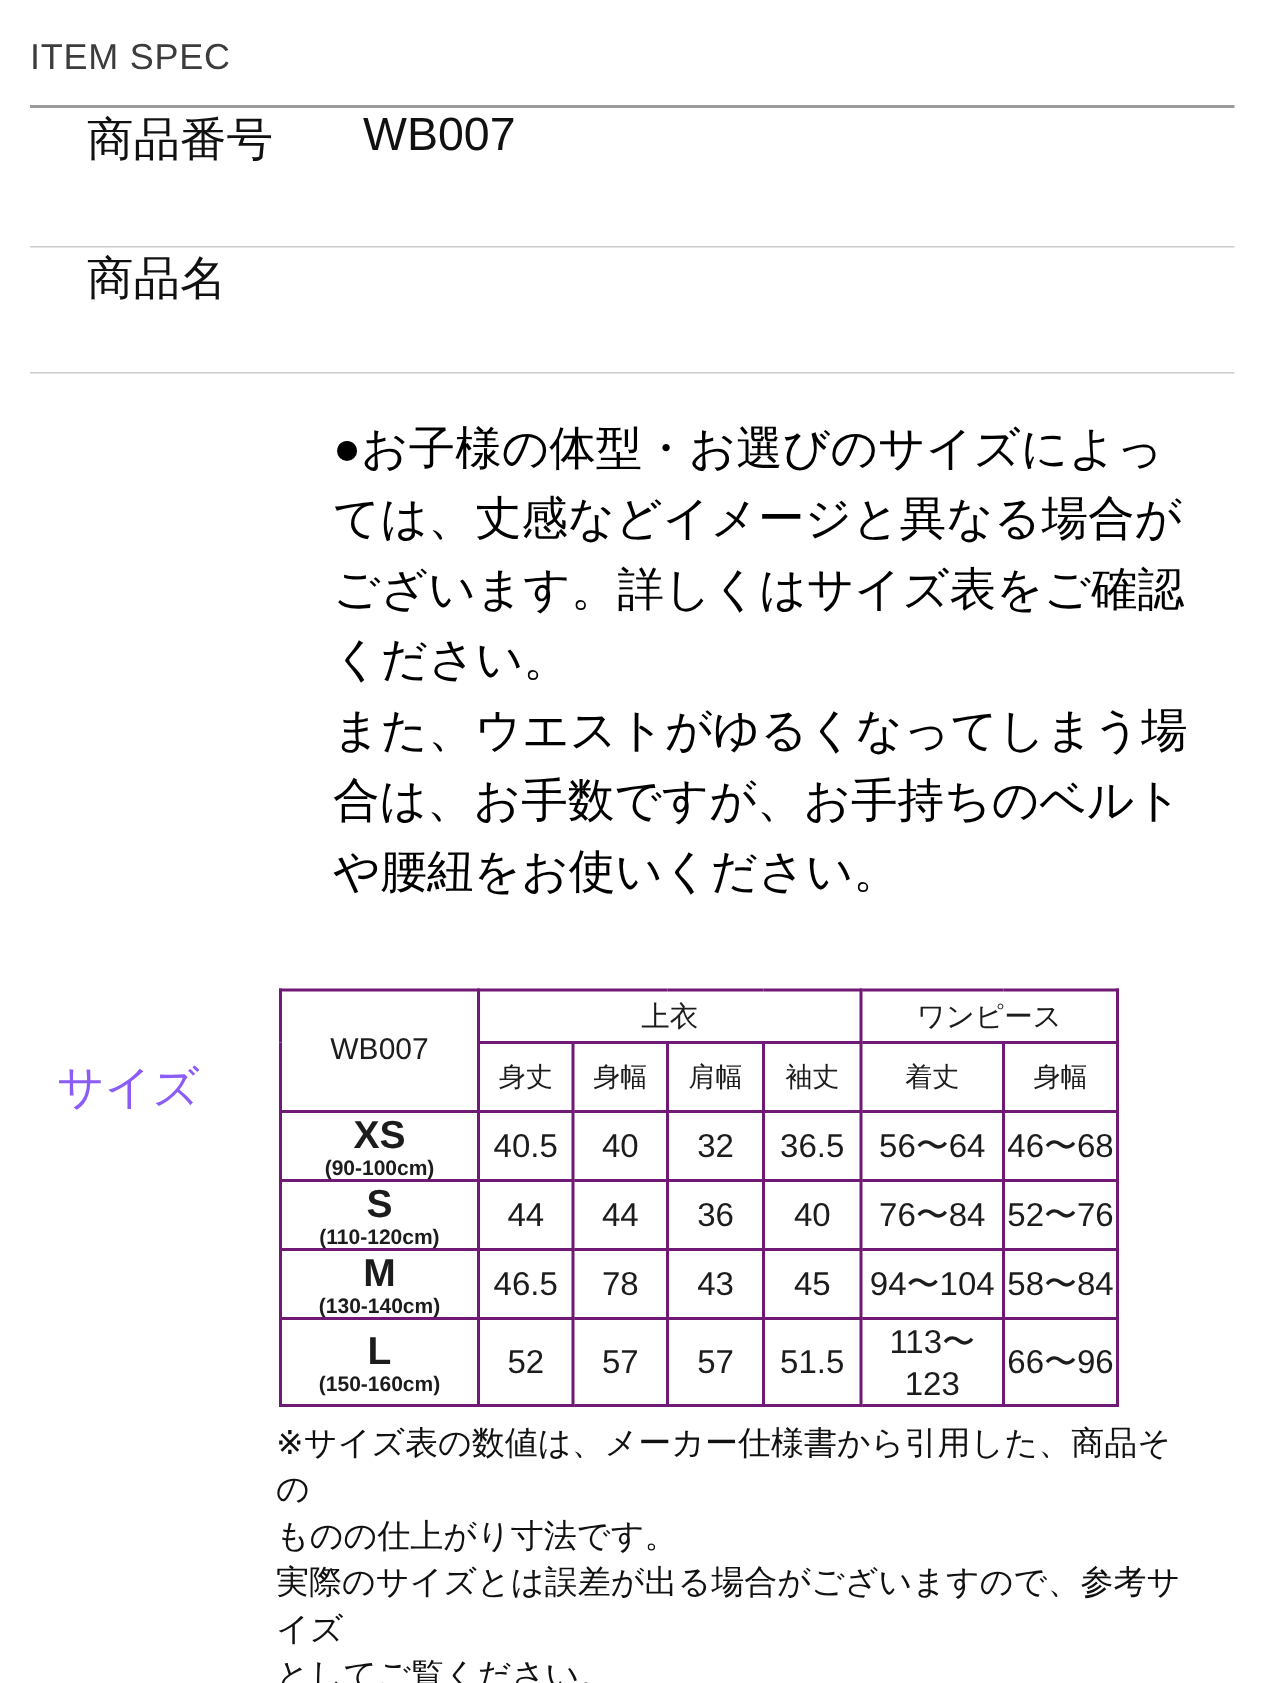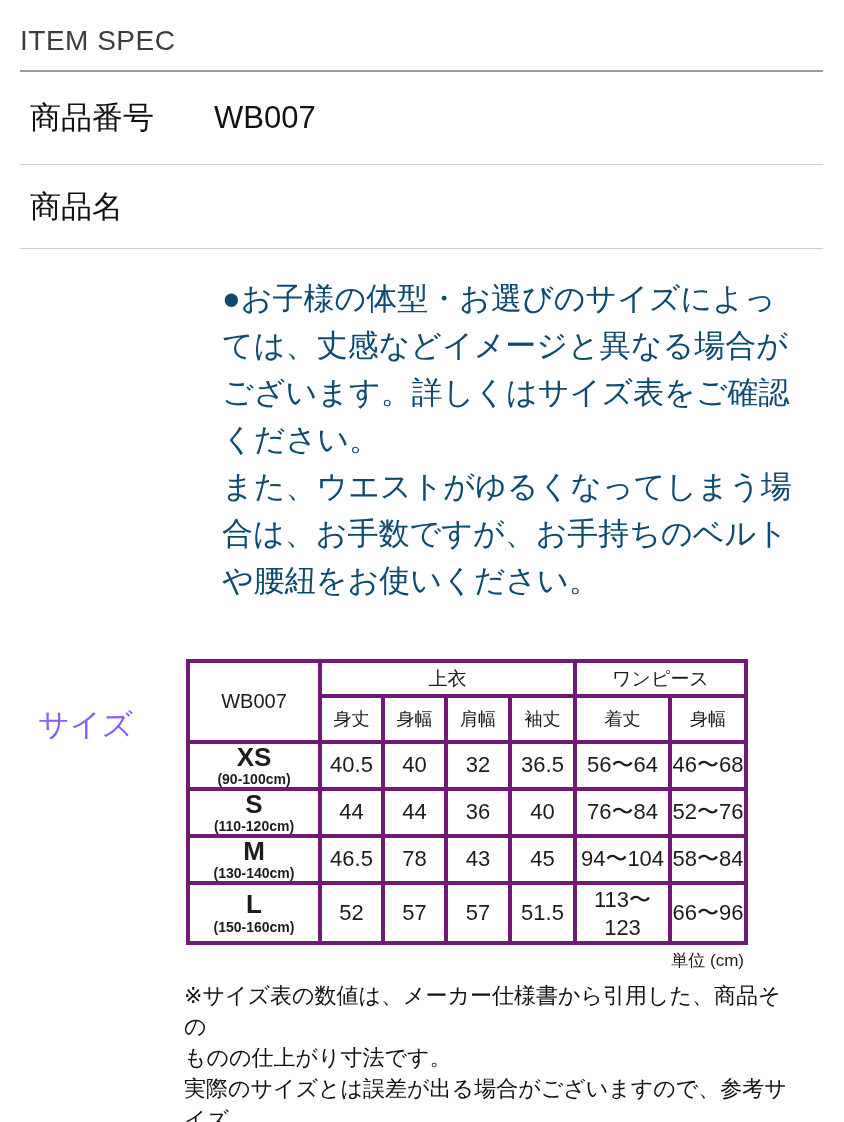--- a/index.html
+++ b/index.html
@@ -7,52 +7,52 @@
     position:relative;
     width:844px;height:1122px;
     background:#ffffff;
     overflow:hidden;
     font-family:"Liberation Sans","DejaVu Sans",sans-serif;
     color:#1b1b1b;
   }
   
   .header{height:70px;box-sizing:border-box;padding:27px 21px 0 20px;}
   .header h1{
-    margin:0;font-size:28px;font-weight:400;color:#3c3c3c;
+    margin:0;font-size:24px;font-weight:400;color:#3c3c3c;
     letter-spacing:0.5px;line-height:1;
   }
   .divider{height:0;margin:0 21px 0 20px;}
   .divider.thick{border-top:2px solid #9b9b9b;}
   .divider.thin{border-top:1px solid #cccccc;}
   
-  .spec-row{display:flex;align-items:center;box-sizing:border-box;padding-left:30px;}
+  .spec-row{display:flex;box-sizing:border-box;padding-left:58px;}
   .spec-row.r1{height:92px;}
   .spec-row.r2{height:83px;}
   .spec-label{width:184px;flex:0 0 184px;font-size:31px;color:#111;}
   .spec-value{font-size:31px;color:#111;}
   
   .desc-block{
     box-sizing:border-box;
     padding:26px 22px 0 222px;
-    font-size:31px;line-height:47px;color:#0c4a6e;
+    font-size:31px;line-height:47px;color:#000000;
     white-space:pre-line;
     min-height:355px;
   }
   
   .size-section{display:flex;margin-top:0;}
   .size-label-col{flex:0 0 184px;width:184px;box-sizing:border-box;padding:100px 0 0 38px;}
   .size-label{font-size:31px;color:#8b5cf6;}
   .size-content{flex:1;}
   table.size-table{
     border-collapse:collapse;
     margin-top:55px;margin-left:2px;
     table-layout:fixed;
   }
   table.size-table th,table.size-table td{
-    border:4px solid #701a75;
+    border:2px solid #701a75;
     text-align:center;vertical-align:middle;
     padding:0;color:#1c1c1c;font-weight:400;
   }
   tr.group-row{height:35px;}
   tr.subhead-row{height:46px;}
   tr.data-row{height:46px;}
   .code-cell{font-size:20px;color:#222;}
   .group-cell{font-size:19px;font-weight:700;}
   .colhead-cell{font-size:18px;}
   .size-cell{line-height:1.05;}
@@ -178,21 +178,20 @@
             <td class="val">52</td>
             <td class="val">57</td>
             <td class="val">57</td>
             <td class="val">51.5</td>
             <td class="val">113〜123</td>
             <td class="val">66〜96</td>
           </tr>
         </tbody>
       </table>
 
-      <div class="unit-note">単位 (cm)</div>
 
       <div class="notes">※サイズ表の数値は、メーカー仕様書から引用した、商品その
 ものの仕上がり寸法です。
 実際のサイズとは誤差が出る場合がございますので、参考サイズ
 としてご覧ください。
 また、サイズ選びの際はゆとり分をご考慮ください。</div>
 
     </div>
   </div>
 

